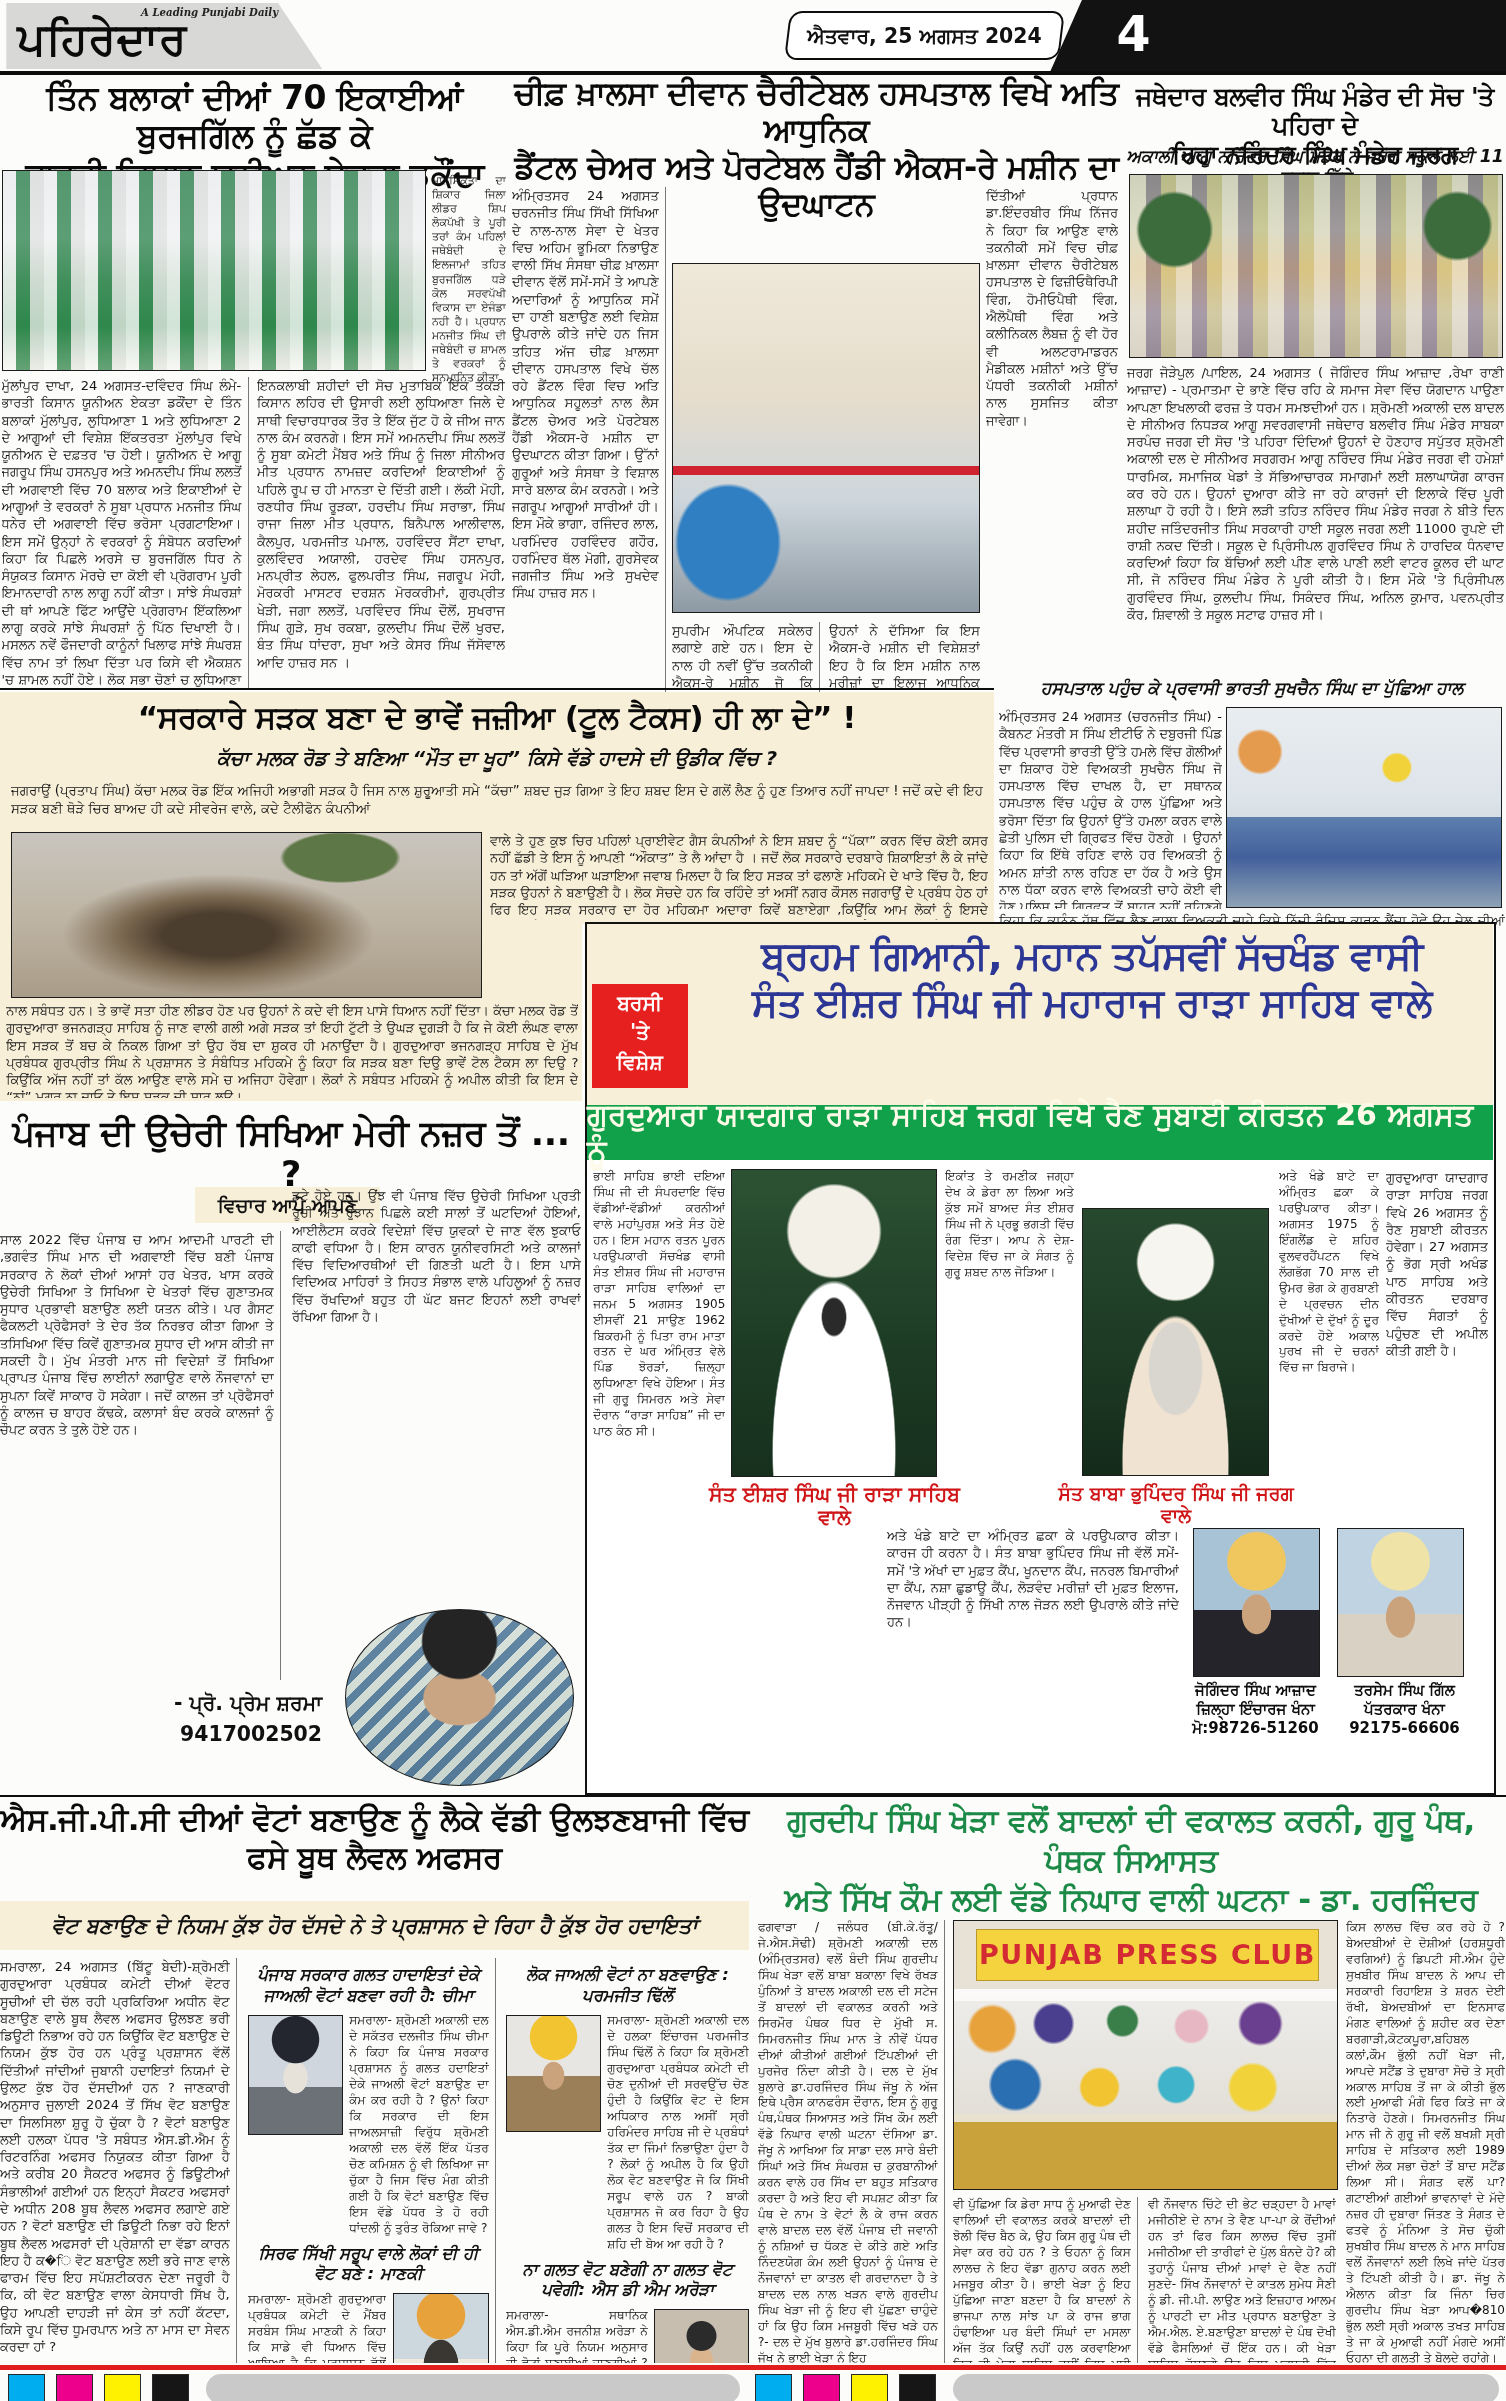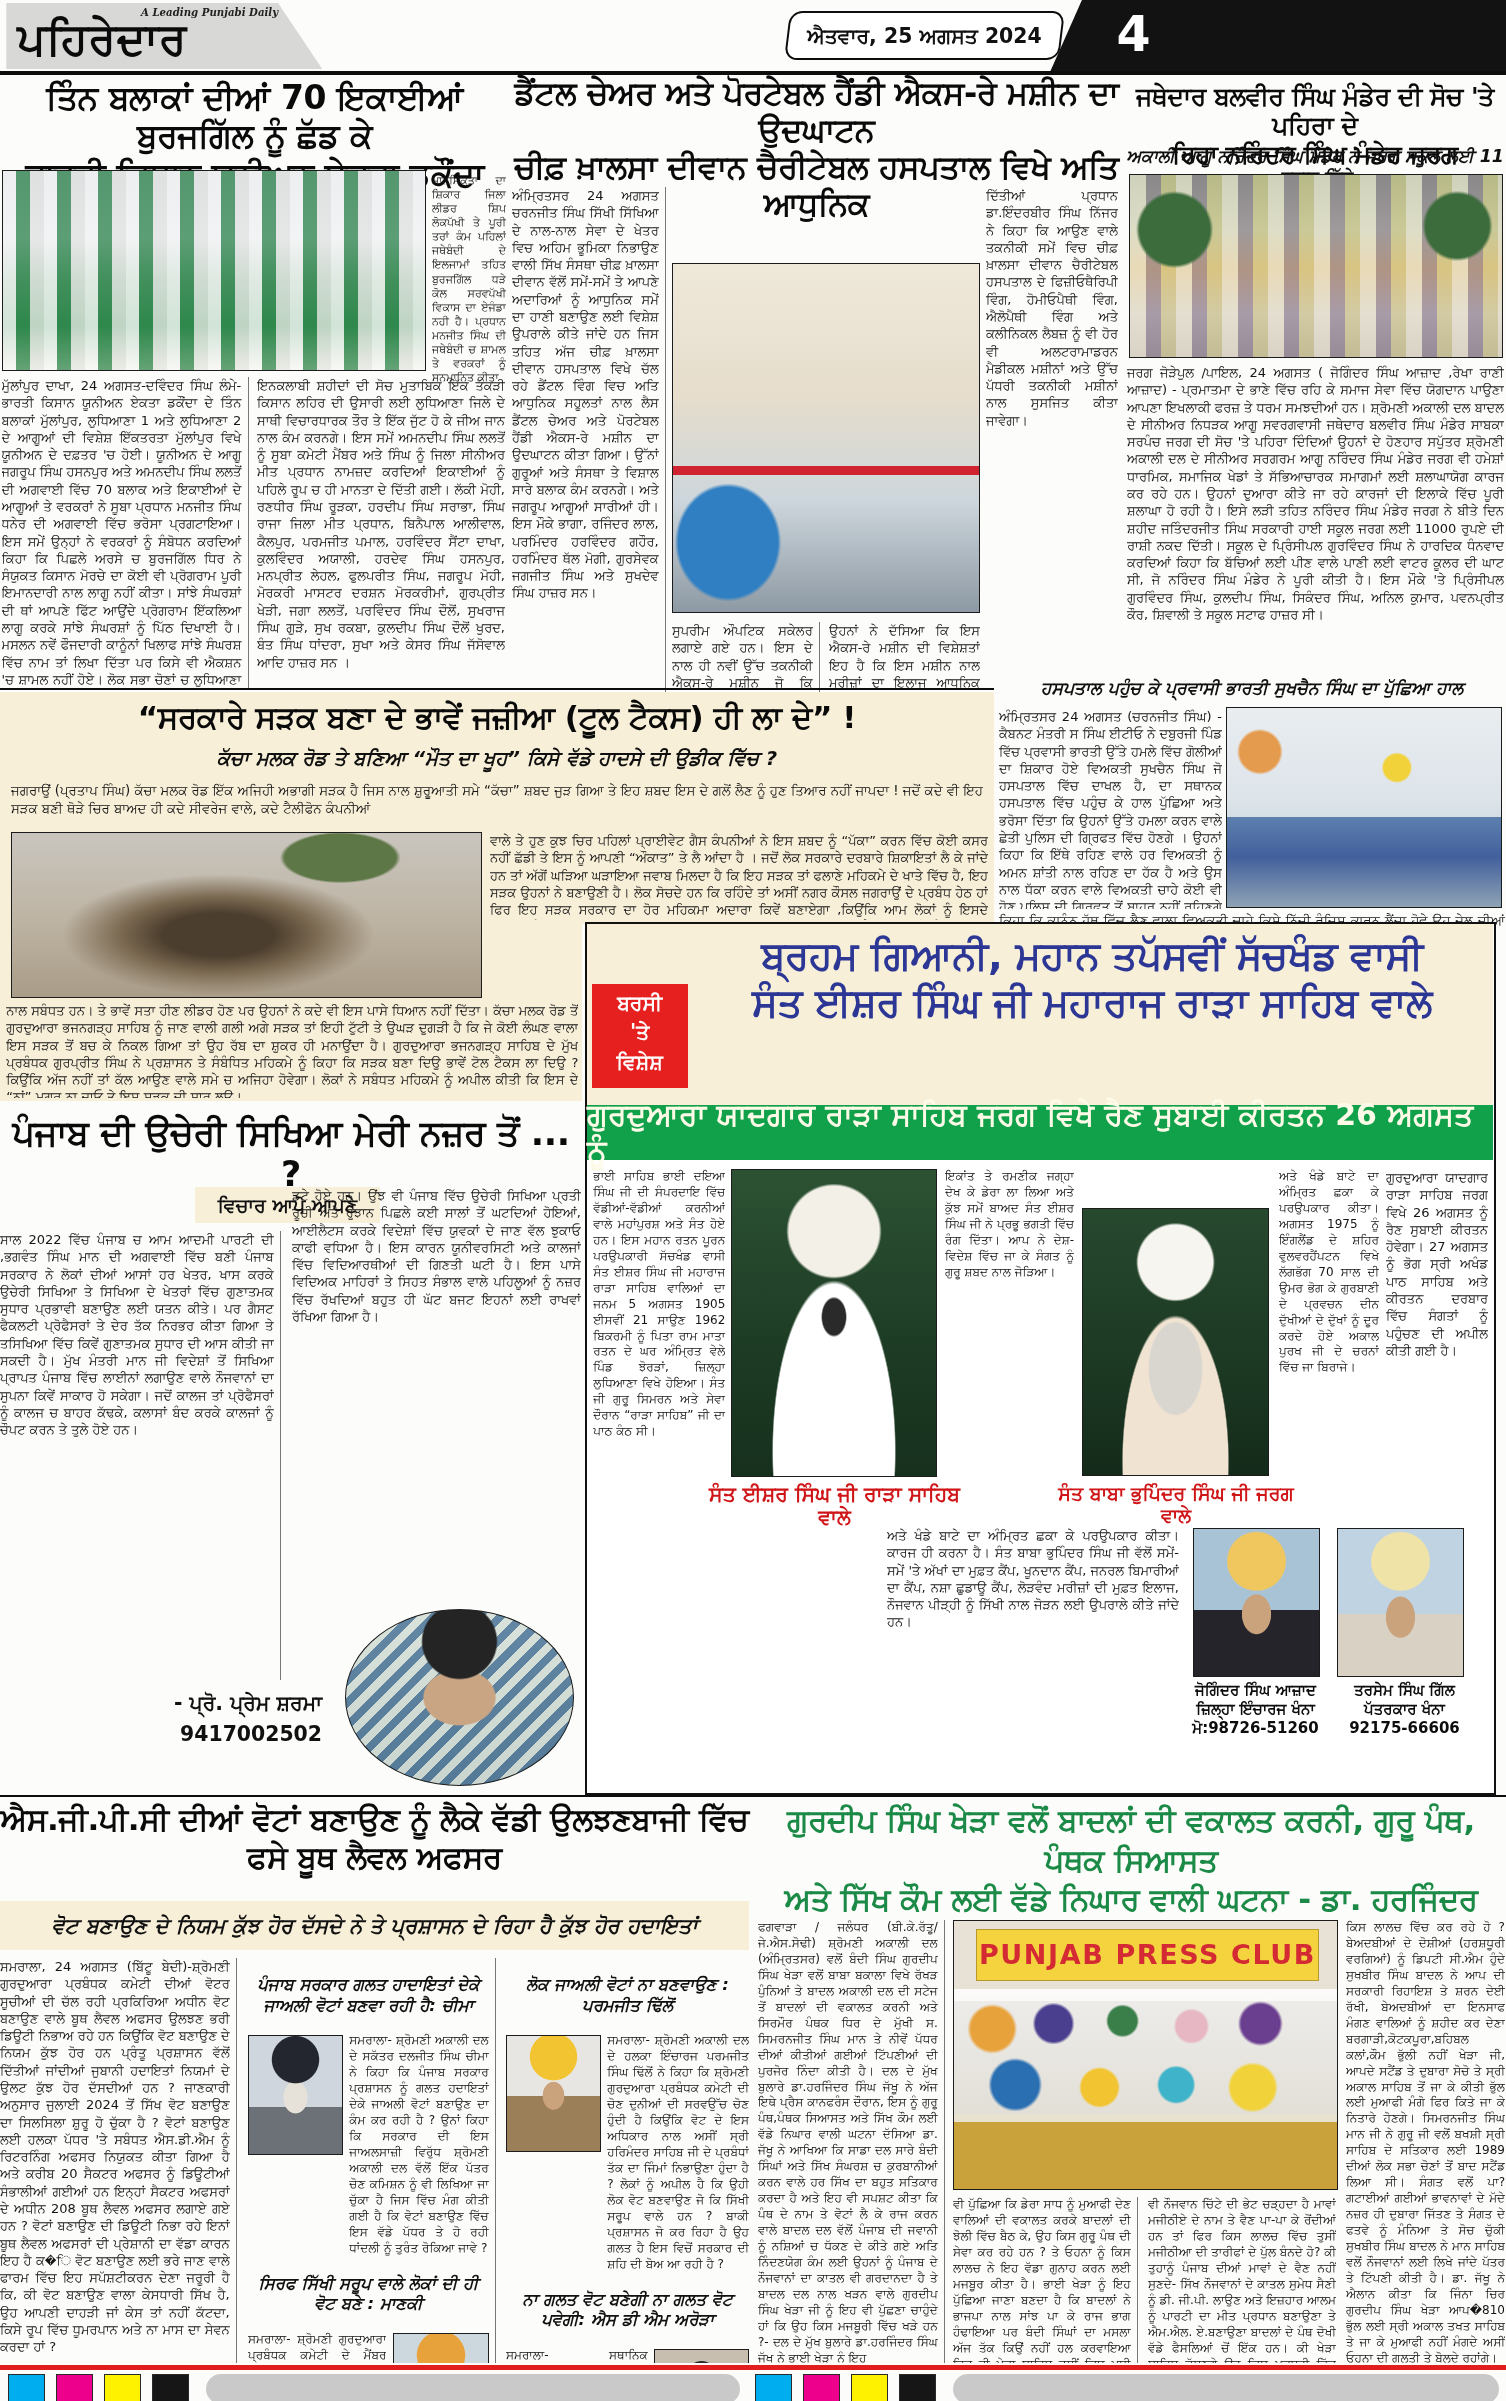--- a/index.html
+++ b/index.html
@@ -9,21 +9,21 @@
   .hl{font-weight:800;color:#0a0a0a;text-align:center;line-height:1.16;letter-spacing:-0.4px;}
   .sub{font-weight:700;font-style:italic;text-align:center;line-height:1.2;color:#101010;}
   .body{font-size:13px;line-height:1.33;text-align:justify;overflow:hidden;color:#151515;}
   .smallbody{font-size:11px;line-height:1.28;text-align:justify;overflow:hidden;color:#151515;}
   .photo{border:0.8px solid #1c1c1c;overflow:hidden;}
   .cream{background:#f8efd8;}
   .cv{display:flex;align-items:center;justify-content:center;}
   .rule{background:#0d0d0d;}
   .capred{color:#cf1517;font-weight:800;text-align:center;line-height:1.15;}
   .capblk{color:#0d0d0d;font-weight:800;text-align:center;line-height:1.25;}
-  .subheadC{font-weight:800;font-style:italic;text-align:center;line-height:1.25;font-size:16.5px;margin:17px 0;}
+  .subheadC{font-weight:800;font-style:italic;text-align:center;line-height:1.25;font-size:16.5px;margin:7px 0;}
   .mark{width:35px;height:30px;border:0.8px solid #2a2a2a;display:inline-block;margin-right:11px;}
   .graybar{background:#c9c9c9;border-radius:15px;height:30px;}
 </style>
 </head>
 <body>
 
 <div id="page">
 
   <div class="abs" style="left:6.3px;top:3.1px;width:316px;height:66px;background:#d8d8d6;clip-path:polygon(0 0,86% 0,100% 100%,0 100%);"></div>
   <div class="abs" style="left:141px;top:6.3px;width:181px;font-family:'DejaVu Serif','Liberation Serif',serif;font-style:italic;font-weight:700;font-size:10.2px;color:#222;">A Leading Punjabi Daily</div>
@@ -44,22 +44,22 @@
   <div class="abs photo" style="left:2.4px;top:170px;width:424px;height:201px;
               background:
                 repeating-linear-gradient(90deg, rgba(255,255,255,.75) 0 12.6px, rgba(32,130,66,.65) 12.6px 27px, rgba(240,240,238,.7) 27px 41px),
                 linear-gradient(180deg,#b6bcc2 0%,#ccd1d5 34%,#7fa98c 55%,#49925e 78%,#e6e2d8 100%);
               background-blend-mode:normal,normal;"></div>
   <div class="abs smallbody" style="left:432px;top:174px;width:74px;height:369px;">ਮਾਨਸਿਕਤਾ ਦਾ ਸ਼ਿਕਾਰ ਜਿਲਾ ਲੀਡਰ ਸ਼ਿਪ ਲੋਕਪੱਖੀ ਤੇ ਪੂਰੀ ਤਰਾਂ ਕੰਮ ਪਹਿਲਾਂ ਜਥੇਬੰਦੀ ਦੇ ਇਲਜਾਮਾਂ ਤਹਿਤ ਬੁਰਜਗਿੱਲ ਧੜੇ ਕੋਲ ਸਰਵਪੱਖੀ ਵਿਕਾਸ ਦਾ ਏਜੰਡਾ ਨਹੀ ਹੈ। ਪ੍ਰਧਾਨ ਮਨਜੀਤ ਸਿੰਘ ਦੀ ਜਥੇਬੰਦੀ ਚ ਸ਼ਾਮਲ ਤੇ ਵਰਕਰਾਂ ਨੂੰ ਸਨਮਾਨਿਤ ਕੀਤਾ</div>
   <div class="abs body" style="left:1.6px;top:377px;width:247px;height:311px;border-right:0.8px solid #777;padding-right:6.3px;">ਮੁੱਲਾਂਪੁਰ ਦਾਖਾ, 24 ਅਗਸਤ-ਦਵਿੰਦਰ ਸਿੰਘ ਲੰਮੇ- ਭਾਰਤੀ ਕਿਸਾਨ ਯੂਨੀਅਨ ਏਕਤਾ ਡਕੌਂਦਾ ਦੇ ਤਿੰਨ ਬਲਾਕਾਂ ਮੁੱਲਾਂਪੁਰ, ਲੁਧਿਆਣਾ 1 ਅਤੇ ਲੁਧਿਆਣਾ 2 ਦੇ ਆਗੂਆਂ ਦੀ ਵਿਸ਼ੇਸ਼ ਇੱਕਤਰਤਾ ਮੁੱਲਾਂਪੁਰ ਵਿਖੇ ਯੂਨੀਅਨ ਦੇ ਦਫ਼ਤਰ 'ਚ ਹੋਈ। ਯੂਨੀਅਨ ਦੇ ਆਗੂ ਜਗਰੂਪ ਸਿੰਘ ਹਸਨਪੁਰ ਅਤੇ ਅਮਨਦੀਪ ਸਿੰਘ ਲਲਤੋਂ ਦੀ ਅਗਵਾਈ ਵਿੱਚ 70 ਬਲਾਕ ਅਤੇ ਇਕਾਈਆਂ ਦੇ ਆਗੂਆਂ ਤੇ ਵਰਕਰਾਂ ਨੇ ਸੂਬਾ ਪ੍ਰਧਾਨ ਮਨਜੀਤ ਸਿੰਘ ਧਨੇਰ ਦੀ ਅਗਵਾਈ ਵਿੱਚ ਭਰੋਸਾ ਪ੍ਰਗਟਾਇਆ। ਇਸ ਸਮੇਂ ਉਨ੍ਹਾਂ ਨੇ ਵਰਕਰਾਂ ਨੂੰ ਸੰਬੋਧਨ ਕਰਦਿਆਂ ਕਿਹਾ ਕਿ ਪਿਛਲੇ ਅਰਸੇ ਚ ਬੁਰਜਗਿੱਲ ਧਿਰ ਨੇ ਸੰਯੁਕਤ ਕਿਸਾਨ ਮੋਰਚੇ ਦਾ ਕੋਈ ਵੀ ਪ੍ਰੋਗਰਾਮ ਪੂਰੀ ਇਮਾਨਦਾਰੀ ਨਾਲ ਲਾਗੂ ਨਹੀਂ ਕੀਤਾ। ਸਾਂਝੇ ਸੰਘਰਸ਼ਾਂ ਦੀ ਥਾਂ ਆਪਣੇ ਫਿੱਟ ਆਉਂਦੇ ਪ੍ਰੋਗਰਾਮ ਇੱਕਲਿਆ ਲਾਗੂ ਕਰਕੇ ਸਾਂਝੇ ਸੰਘਰਸ਼ਾਂ ਨੂੰ ਪਿੱਠ ਦਿਖਾਈ ਹੈ। ਮਸਲਨ ਨਵੇਂ ਫੌਜਦਾਰੀ ਕਾਨੂੰਨਾਂ ਖਿਲਾਫ ਸਾਂਝੇ ਸੰਘਰਸ਼ ਵਿੱਚ ਨਾਮ ਤਾਂ ਲਿਖਾ ਦਿੱਤਾ ਪਰ ਕਿਸੇ ਵੀ ਐਕਸ਼ਨ 'ਚ ਸ਼ਾਮਲ ਨਹੀਂ ਹੋਏ। ਲੋਕ ਸਭਾ ਚੋਣਾਂ ਚ ਲੁਧਿਆਣਾ ਜਿਲੇ ਵਿੱਚ ਕਿਤੇ ਵੀ ਬੀ ਜੇ ਪੀ ਦਾ ਵਿਰੋਧ ਨਹੀਂ ਕੀਤਾ। ਭੱਖਦੇ ਸਮਾਜਿਕ ਮਸਲਿਆਂ ਤੇ ਕੋਈ ਪ੍ਰਤੀਕਰਮ ਦੇਣ ਦੀ ਥਾਂ ਸਿਰਫ ਚੌਧਰ ਤੇ ਧੜੇਬੰਦੀ ਖੜੀ ਕਰਨ ਦੀ</div>
   <div class="abs body" style="left:257px;top:377px;width:248px;height:311px;">ਇਨਕਲਾਬੀ ਸ਼ਹੀਦਾਂ ਦੀ ਸੋਚ ਮੁਤਾਬਿਕ ਇੱਕ ਤੱਕੜੀ ਕਿਸਾਨ ਲਹਿਰ ਦੀ ਉਸਾਰੀ ਲਈ ਲੁਧਿਆਣਾ ਜਿਲੇ ਦੇ ਸਾਥੀ ਵਿਚਾਰਧਾਰਕ ਤੌਰ ਤੇ ਇੱਕ ਜੁੱਟ ਹੋ ਕੇ ਜੀਅ ਜਾਨ ਨਾਲ ਕੰਮ ਕਰਨਗੇ। ਇਸ ਸਮੇਂ ਅਮਨਦੀਪ ਸਿੰਘ ਲਲਤੋਂ ਨੂੰ ਸੂਬਾ ਕਮੇਟੀ ਮੈਂਬਰ ਅਤੇ ਸਿੰਘ ਨੂੰ ਜਿਲਾ ਸੀਨੀਅਰ ਮੀਤ ਪ੍ਰਧਾਨ ਨਾਮਜ਼ਦ ਕਰਦਿਆਂ ਇਕਾਈਆਂ ਨੂੰ ਪਹਿਲੇ ਰੂਪ ਚ ਹੀ ਮਾਨਤਾ ਦੇ ਦਿੱਤੀ ਗਈ। ਲੱਕੀ ਮੋਹੀ, ਰਣਧੀਰ ਸਿੰਘ ਰੂੜਕਾ, ਹਰਦੀਪ ਸਿੰਘ ਸਰਾਭਾ, ਸਿੰਘ ਰਾਜਾ ਜਿਲਾ ਮੀਤ ਪ੍ਰਧਾਨ, ਬਿਨੈਪਾਲ ਆਲੀਵਾਲ, ਕੈਲਪੁਰ, ਪਰਮਜੀਤ ਪਮਾਲ, ਹਰਵਿੰਦਰ ਸੈਂਟਾ ਦਾਖਾ, ਕੁਲਵਿੰਦਰ ਅਯਾਲੀ, ਹਰਦੇਵ ਸਿੰਘ ਹਸਨਪੁਰ, ਮਨਪ੍ਰੀਤ ਲੇਹਲ, ਫੁਲਪਰੀਤ ਸਿੰਘ, ਜਗਰੂਪ ਮੋਹੀ, ਮੋਰਕਰੀ ਮਾਸਟਰ ਦਰਸ਼ਨ ਮੋਰਕਰੀਮਾਂ, ਗੁਰਪ੍ਰੀਤ ਖੇੜੀ, ਜਗਾ ਲਲਤੋਂ, ਪਰਵਿੰਦਰ ਸਿੰਘ ਦੌਲੋਂ, ਸੁਖਰਾਜ ਸਿੰਘ ਗੁੜੇ, ਸੁਖ ਰਕਬਾ, ਕੁਲਦੀਪ ਸਿੰਘ ਦੌਲੋਂ ਖੁਰਦ, ਬੰਤ ਸਿੰਘ ਧਾਂਦਰਾ, ਸੁਖਾ ਅਤੇ ਕੇਸਰ ਸਿੰਘ ਜੱਸੋਵਾਲ ਆਦਿ ਹਾਜ਼ਰ ਸਨ ।</div>
 
   <div class="abs hl" style="left:512px;top:75px;width:609px;font-size:32px;">
+    <div>ਚੀਫ਼ ਖ਼ਾਲਸਾ ਦੀਵਾਨ ਚੈਰੀਟੇਬਲ ਹਸਪਤਾਲ ਵਿਖੇ ਅਤਿ ਆਧੁਨਿਕ</div>
     <div>ਡੈਂਟਲ ਚੇਅਰ ਅਤੇ ਪੋਰਟੇਬਲ ਹੈਂਡੀ ਐਕਸ-ਰੇ ਮਸ਼ੀਨ ਦਾ ਉਦਘਾਟਨ</div>
-    <div>ਚੀਫ਼ ਖ਼ਾਲਸਾ ਦੀਵਾਨ ਚੈਰੀਟੇਬਲ ਹਸਪਤਾਲ ਵਿਖੇ ਅਤਿ ਆਧੁਨਿਕ</div>
   </div>
   <div class="abs body" style="left:512px;top:187px;width:154px;height:742px;border-right:0.8px solid #777;padding-right:6.3px;">ਅੰਮ੍ਰਿਤਸਰ 24 ਅਗਸਤ ਚਰਨਜੀਤ ਸਿੰਘ ਸਿੱਖੀ ਸਿੱਖਿਆ ਦੇ ਨਾਲ-ਨਾਲ ਸੇਵਾ ਦੇ ਖੇਤਰ ਵਿਚ ਅਹਿਮ ਭੂਮਿਕਾ ਨਿਭਾਉਣ ਵਾਲੀ ਸਿੱਖ ਸੰਸਥਾ ਚੀਫ਼ ਖ਼ਾਲਸਾ ਦੀਵਾਨ ਵੱਲੋਂ ਸਮੇਂ-ਸਮੇਂ ਤੇ ਆਪਣੇ ਅਦਾਰਿਆਂ ਨੂੰ ਆਧੁਨਿਕ ਸਮੇਂ ਦਾ ਹਾਣੀ ਬਣਾਉਣ ਲਈ ਵਿਸ਼ੇਸ਼ ਉਪਰਾਲੇ ਕੀਤੇ ਜਾਂਦੇ ਹਨ ਜਿਸ ਤਹਿਤ ਅੱਜ ਚੀਫ਼ ਖ਼ਾਲਸਾ ਦੀਵਾਨ ਹਸਪਤਾਲ ਵਿਖੇ ਚੱਲ ਰਹੇ ਡੈਂਟਲ ਵਿੰਗ ਵਿਚ ਅਤਿ ਆਧੁਨਿਕ ਸਹੂਲਤਾਂ ਨਾਲ ਲੈਸ ਡੈਂਟਲ ਚੇਅਰ ਅਤੇ ਪੋਰਟੇਬਲ ਹੈਂਡੀ ਐਕਸ-ਰੇ ਮਸ਼ੀਨ ਦਾ ਉਦਘਾਟਨ ਕੀਤਾ ਗਿਆ। ਉੱਨਾਂ ਗੁਰੂਆਂ ਅਤੇ ਸੰਸਥਾ ਤੇ ਵਿਸ਼ਾਲ ਸਾਰੇ ਬਲਾਕ ਕੰਮ ਕਰਨਗੇ। ਅਤੇ ਜਗਰੂਪ ਆਗੂਆਂ ਸਾਰੀਆਂ ਹੀ। ਇਸ ਮੌਕੇ ਭਾਗਾ, ਰਜਿੰਦਰ ਲਾਲ, ਪਰਮਿੰਦਰ ਹਰਵਿੰਦਰ ਗਹੌਰ, ਹਰਮਿੰਦਰ ਥੱਲ ਮੋਗੀ, ਗੁਰਸੇਵਕ ਜਗਜੀਤ ਸਿੰਘ ਅਤੇ ਸੁਖਦੇਵ ਸਿੰਘ ਹਾਜ਼ਰ ਸਨ।</div>
   <div class="abs photo" style="left:672px;top:263px;width:308px;height:350px;
               background:
                 linear-gradient(180deg, transparent 58%, #cf2430 58%, #cf2430 60.5%, transparent 60.5%),
                 radial-gradient(ellipse at 18% 80%, #2f7fc2 0 14%, transparent 15%),
                 linear-gradient(180deg,#efe9da 0%,#e6ddcc 38%,#cdd6dc 68%,#8d99a4 100%);"></div>
   <div class="abs body" style="left:986px;top:187px;width:132px;height:430px;">ਦਿੱਤੀਆਂ ਪ੍ਰਧਾਨ ਡਾ.ਇੰਦਰਬੀਰ ਸਿੰਘ ਨਿੱਜਰ ਨੇ ਕਿਹਾ ਕਿ ਆਉਣ ਵਾਲੇ ਤਕਨੀਕੀ ਸਮੇਂ ਵਿਚ ਚੀਫ਼ ਖ਼ਾਲਸਾ ਦੀਵਾਨ ਚੈਰੀਟੇਬਲ ਹਸਪਤਾਲ ਦੇ ਫਿਜ਼ੀਓਥੈਰਿਪੀ ਵਿੰਗ, ਹੋਮੀਓਪੈਥੀ ਵਿੰਗ, ਐਲੋਪੈਥੀ ਵਿੰਗ ਅਤੇ ਕਲੀਨਿਕਲ ਲੈਬਜ਼ ਨੂੰ ਵੀ ਹੋਰ ਵੀ ਅਲਟਰਾਮਾਡਰਨ ਮੈਡੀਕਲ ਮਸ਼ੀਨਾਂ ਅਤੇ ਉੱਚ ਪੱਧਰੀ ਤਕਨੀਕੀ ਮਸ਼ੀਨਾਂ ਨਾਲ ਸੁਸਜਿਤ ਕੀਤਾ ਜਾਵੇਗਾ।</div>
   <div class="abs body" style="left:672px;top:622px;width:148px;height:308px;border-right:0.8px solid #777;padding-right:6.3px;">ਸੁਪਰੀਮ ਔਪਟਿਕ ਸਕੇਲਰ ਲਗਾਏ ਗਏ ਹਨ। ਇਸ ਦੇ ਨਾਲ ਹੀ ਨਵੀਂ ਉੱਚ ਤਕਨੀਕੀ ਐਕਸ-ਰੇ ਮਸ਼ੀਨ ਜੋ ਕਿ ਪੁਰਾਣੀ ਰਿਵਾਇਤੀ ਮਸ਼ੀਨਾਂ ਤੋਂ ਹੱਟ ਕੇ ਇਕ ਹੈਂਡੀ ਮਸ਼ੀਨ ਹੈ, ਰਾਹੀਂ ਇਲਾਜ ਕਰਵਾ ਰਹੇ ਮਰੀਜ਼ ਦੇ ਨਜ਼ਦੀਕ ਲਿਜਾ ਕੇ ਸੌਖਿਆ ਹੀ ਐਕਸ-ਰੇ ਕੀਤਾ ਜਾ ਸਕਦਾ ਹੈ।</div>
   <div class="abs body" style="left:829px;top:622px;width:151px;height:308px;">ਉਹਨਾਂ ਨੇ ਦੱਸਿਆ ਕਿ ਇਸ ਐਕਸ-ਰੇ ਮਸ਼ੀਨ ਦੀ ਵਿਸ਼ੇਸ਼ਤਾਂ ਇਹ ਹੈ ਕਿ ਇਸ ਮਸ਼ੀਨ ਨਾਲ ਮਰੀਜ਼ਾਂ ਦਾ ਇਲਾਜ ਆਧੁਨਿਕ ਤਕਨੀਕ ਨਾਲ ਬਹੁਤ ਸਹਿਜਤਾ, ਸਰਲਤਾ ਅਤੇ ਘੱਟ ਸਮੇਂ ਵਿਚ ਕਰਵਾ ਸਕਣ। ਇਸ ਮੌਕੇ ਪ੍ਰਧਾਨ ਡਾ.ਇੰਦਰਬੀਰ ਸਿੰਘ ਨਿੱਜਰ, ਮੀਤ ਪ੍ਰਧਾਨ ਸਿੰਘ, ਕਾਰਜਕਾਰੀ ਆਨਰੇਰੀ ਸ੍ਰ.ਸੁਖਜਿੰਦਰ ਸਿੰਘ ਪ੍ਰਿੰਸ, ਆਨਰੇਰੀ ਸਕੱਤਰ ਅਤੇ ਹਸਪਤਾਲ ਇੰਚਾਰਜ ਸ੍ਰ.ਜਸਪਾਲ ਸਿੰਘ, ਮੈਂਬਰ ਇੰਚਾਰਜ ਹਸਪਤਾਲ ਜੀਤ ਸਿੰਘ ਬਸਰਾ, ਕੌਰ ਅਤੇ ਹਸਪਤਾਲ ਦਾ ਸਟਾਫ ਹਾਜ਼ਰ ਸਨ।</div>

